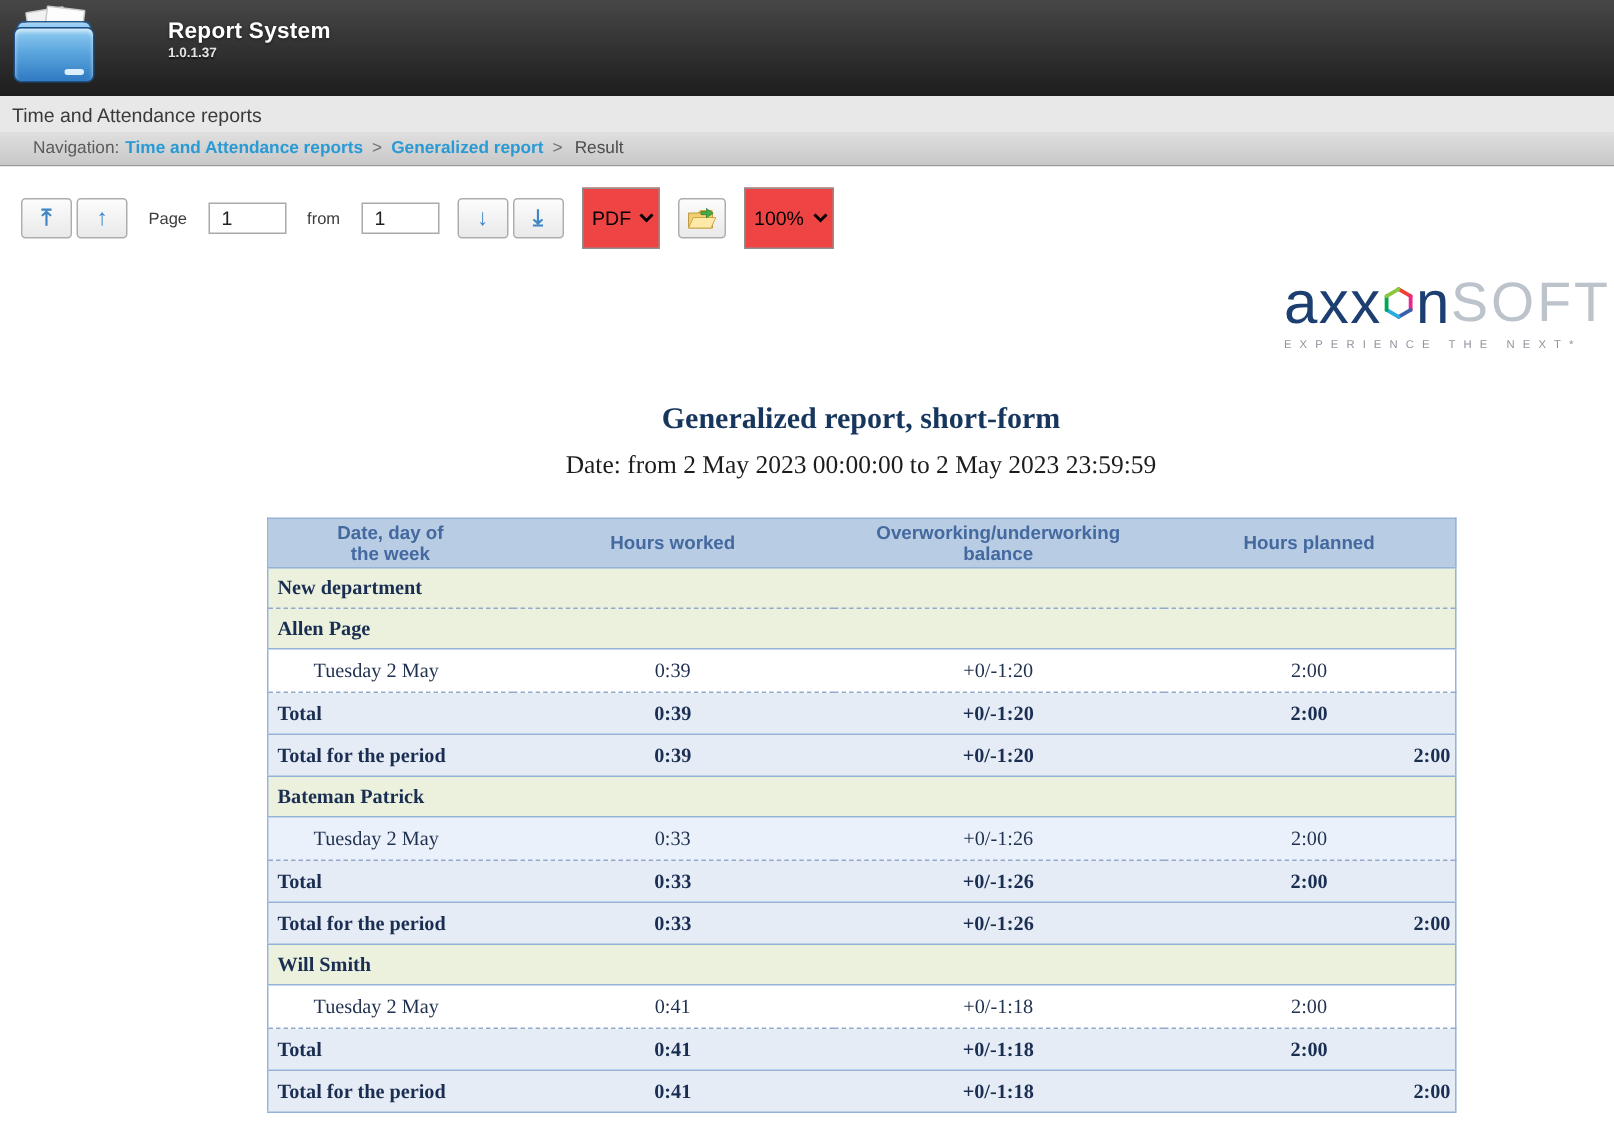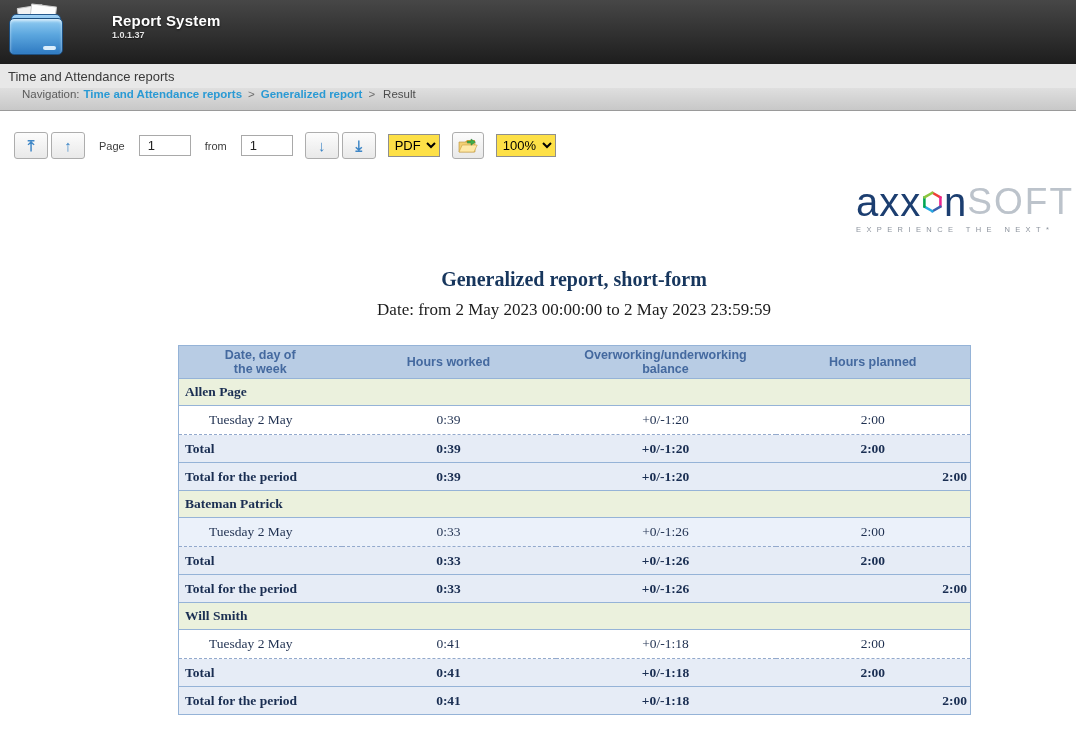--- a/index.html
+++ b/index.html
@@ -24,35 +24,35 @@
                text-shadow:0 1px 2px rgba(0,0,0,.6); }
   .app-version { color:#e3e3e3; font-size:9px; font-weight:700; text-align:left; margin-top:1px;
                  text-shadow:0 1px 1px rgba(0,0,0,.6); }
 
   
   .tab-bar { height:24px; background:#e8e8e8; display:flex; align-items:center;
              padding-left:8px; font-size:13px; color:#3a3a3a; }
 
   
   .breadcrumb { height:23px; background:linear-gradient(#dfdfdf,#c8c8c8); border-bottom:1px solid #9a9a9a;
-                display:flex; padding-left:22px; font-size:11.5px; color:#5b5b5b; }
+                display:flex; align-items:center; padding-left:22px; font-size:11.5px; color:#5b5b5b; }
   .breadcrumb a { color:var(--accent-link,#2a9ad4); font-weight:700; text-decoration:none; margin:0 4px; }
   .crumb-sep { margin:0 2px; color:#6e6e6e; }
   .crumb-current { margin-left:6px; color:#4c4c4c; }
 
   
   .toolbar { height:55px; background:#fff; display:flex; align-items:center; padding:14px 0 0 14px; }
   .tb-btn { width:34px; height:27px; border:1px solid #adadad; border-radius:3px;
             background:linear-gradient(#fcfcfc,#e9e9e9); display:flex; align-items:center; justify-content:center;
             color:#3e86c6; font-size:15px; font-weight:700; cursor:pointer; }
   .gap-s { margin-left:3px; } .gap-m { margin-left:12px; }
   .tb-label { font-size:11px; color:#3c3c3c; margin-left:14px; }
   .tb-input { width:52px; height:21px; border:1px solid #a9a9a9; margin-left:14px;
               font-size:13px; padding-left:8px; color:#222; }
-  .tb-select { height:23px; margin-left:12px; font-size:13px; border:1px solid #8f8f8f; background:#fde047; padding:0 2px; }
+  .tb-select { height:41px; margin-left:12px; font-size:13px; border:1px solid #8f8f8f; background:#ef4444; padding:0 2px; }
   .export-btn { width:32px; height:27px; }
 
   
   .content { position:relative; height:584px; background:#fff; }
 
   .brand { position:absolute; top:16px; right:2px; width:218px; text-align:left; }
   .brand-row { display:flex; align-items:center; }
   .brand-axxon { font-size:40px; color:#1c3e70; letter-spacing:1px; line-height:40px; }
   .brand-hex { margin:0 1px; }
   .brand-soft { font-size:37px; color:#bcc3cb; letter-spacing:2px; line-height:40px; }
@@ -180,20 +180,23 @@
       </colgroup>
     <thead>
       <tr>
         <th class="th-date">Date, day of the week</th>
         <th>Hours worked</th>
         <th>Overworking/underworking balance</th>
         <th>Hours planned</th>
       </tr>
     </thead>
     <tbody>
+        <tr class="row-section sep-dashed">
+          <td colspan="4">New department</td>
+        </tr>
         <tr class="row-section sep-solid">
           <td colspan="4">Allen Page</td>
         </tr>
         <tr class="row-day sep-dashed">
           <td class="cell-label">Tuesday 2 May</td>
           <td>0:39</td>
           <td>+0/-1:20</td>
           <td>2:00</td>
         </tr>
         <tr class="row-total sep-solid">

